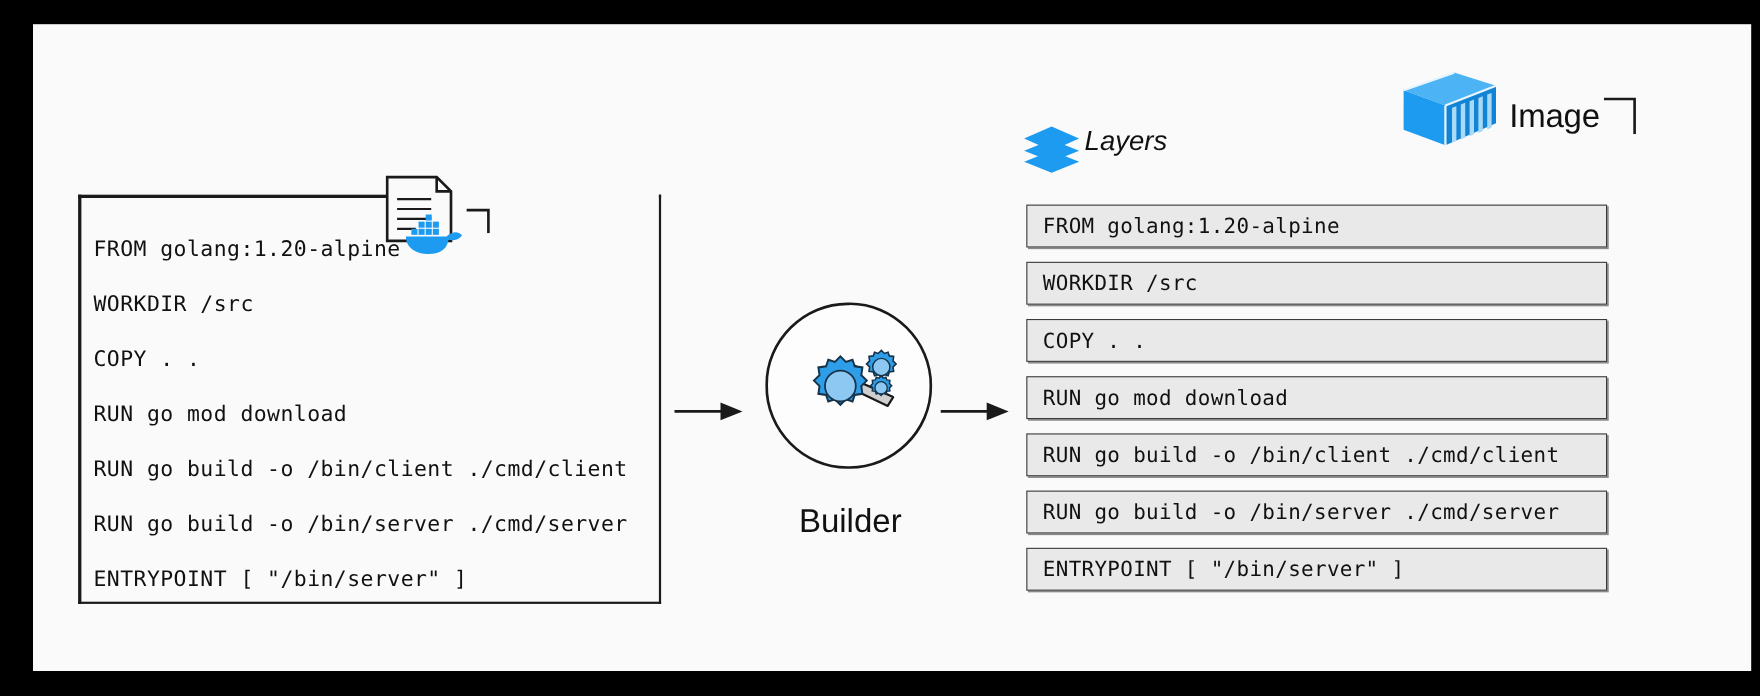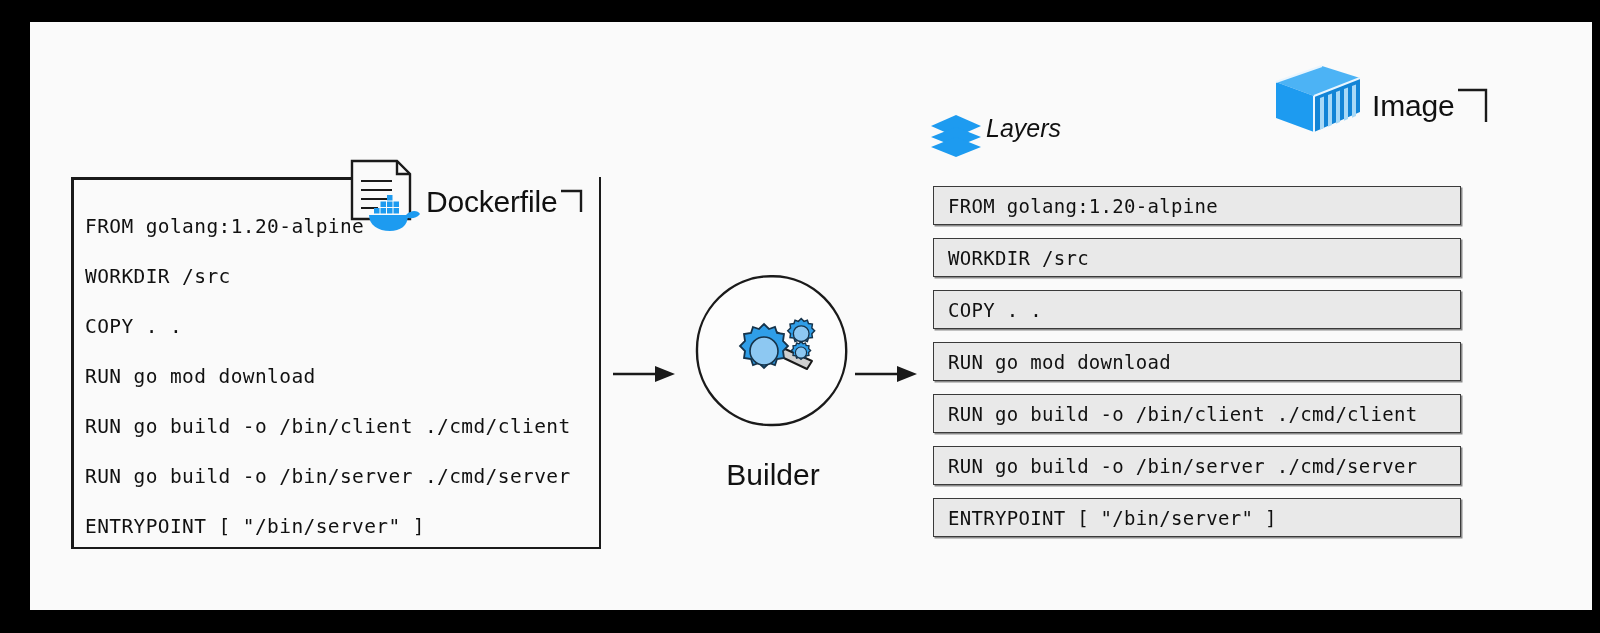--- a/index.html
+++ b/index.html
@@ -219,21 +219,20 @@
               <rect x="12.5" y="4.5" width="5.5" height="5.5"></rect>
               <rect x="19" y="4.5" width="5.5" height="5.5"></rect>
               <rect x="25.5" y="4.5" width="5.5" height="5.5"></rect>
               <rect x="19" y="-2" width="5.5" height="5.5"></rect>
             </g>
             <path d="M1 18 H40 C40 29 32 34 22 34 C10 34 1 28 1 18 Z" fill="#1d9bf0"></path>
             <path d="M38 18 C44 12 50 14 52 17 C49 21 44 22 40 21 Z" fill="#1d9bf0"></path>
           </g>
         </svg>
       </span>
-      <span class="label-text">Dockerfile</span>
       <svg width="26" height="34" viewBox="0 0 26 34" style="margin-left:-2px;">
         <path d="M0 13 H20 V34" fill="none" stroke="#1a1a1a" stroke-width="2.4"></path>
       </svg>
     </div>
 
     <div id="dockerfile-code">
       <div class="code-line">FROM golang:1.20-alpine</div>
       <div class="code-line">WORKDIR /src</div>
       <div class="code-line">COPY . .</div>
       <div class="code-line">RUN go mod download</div>

